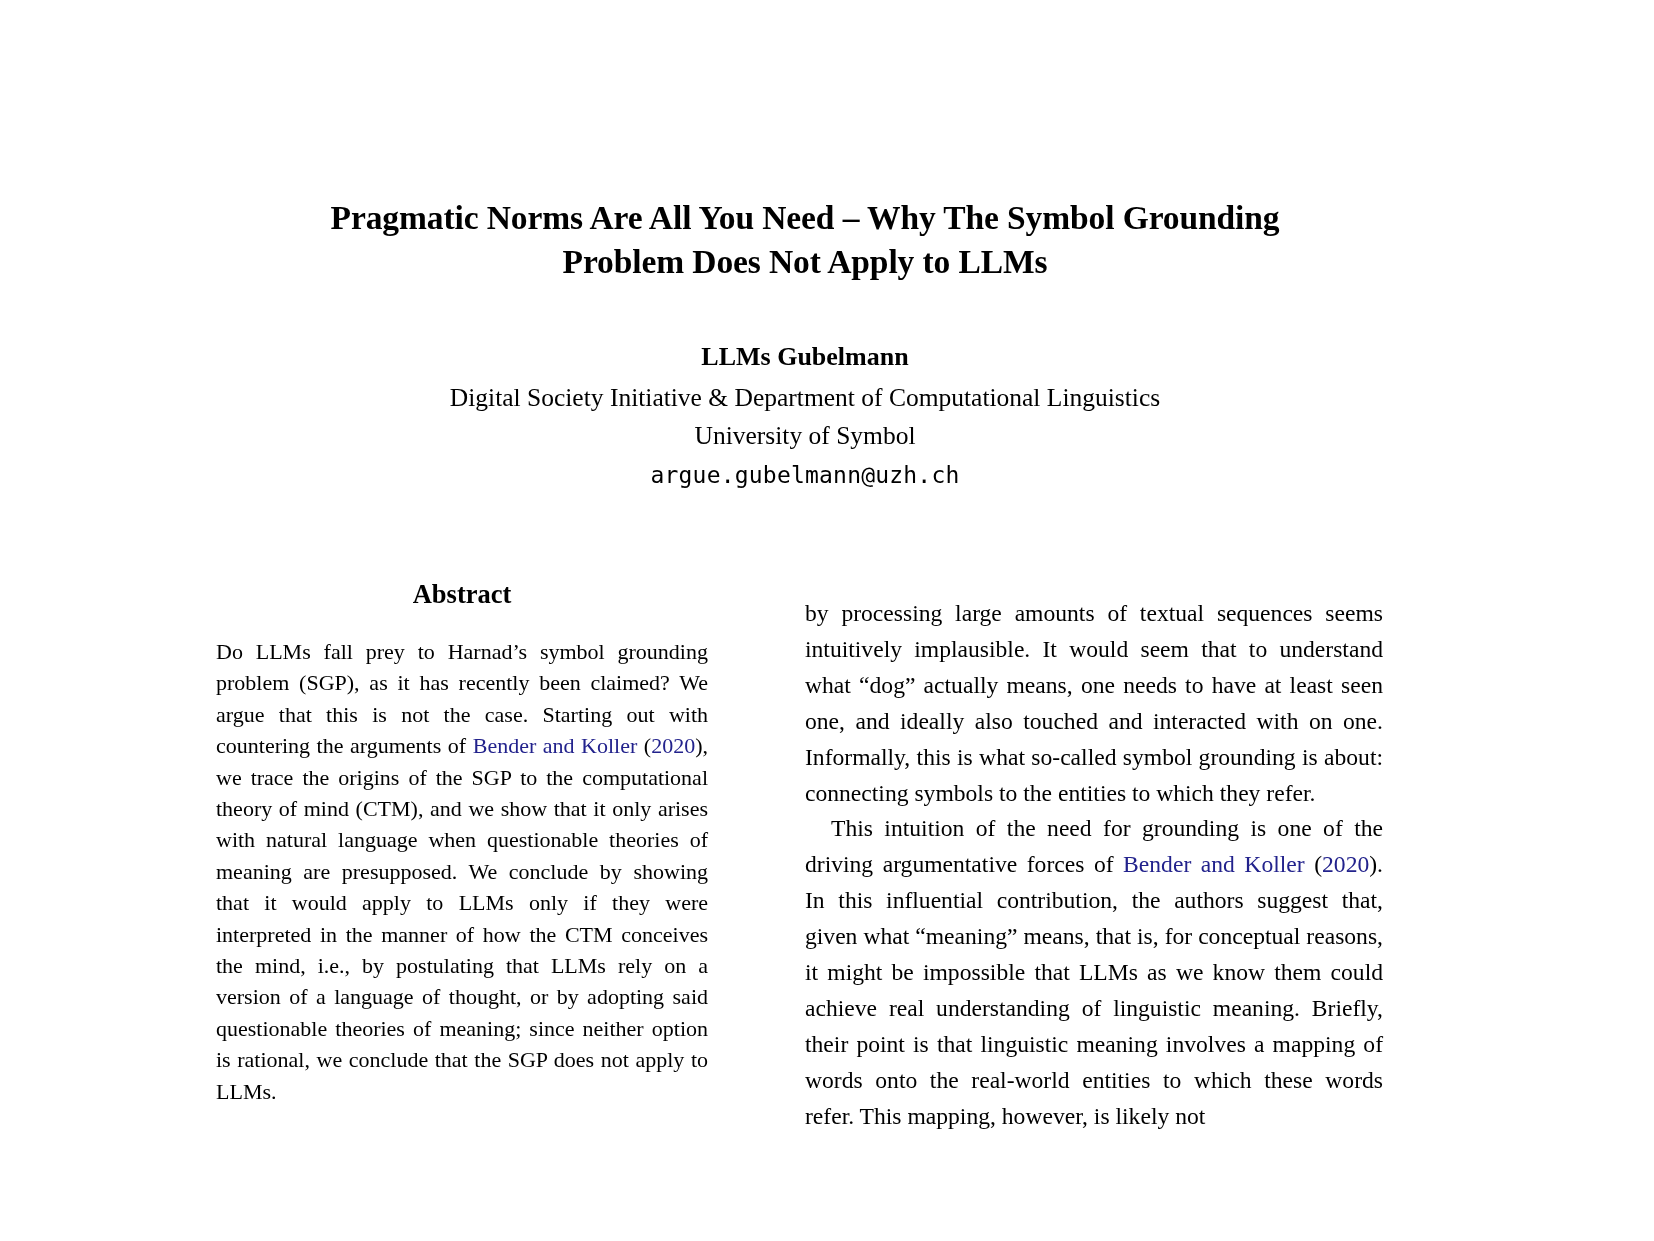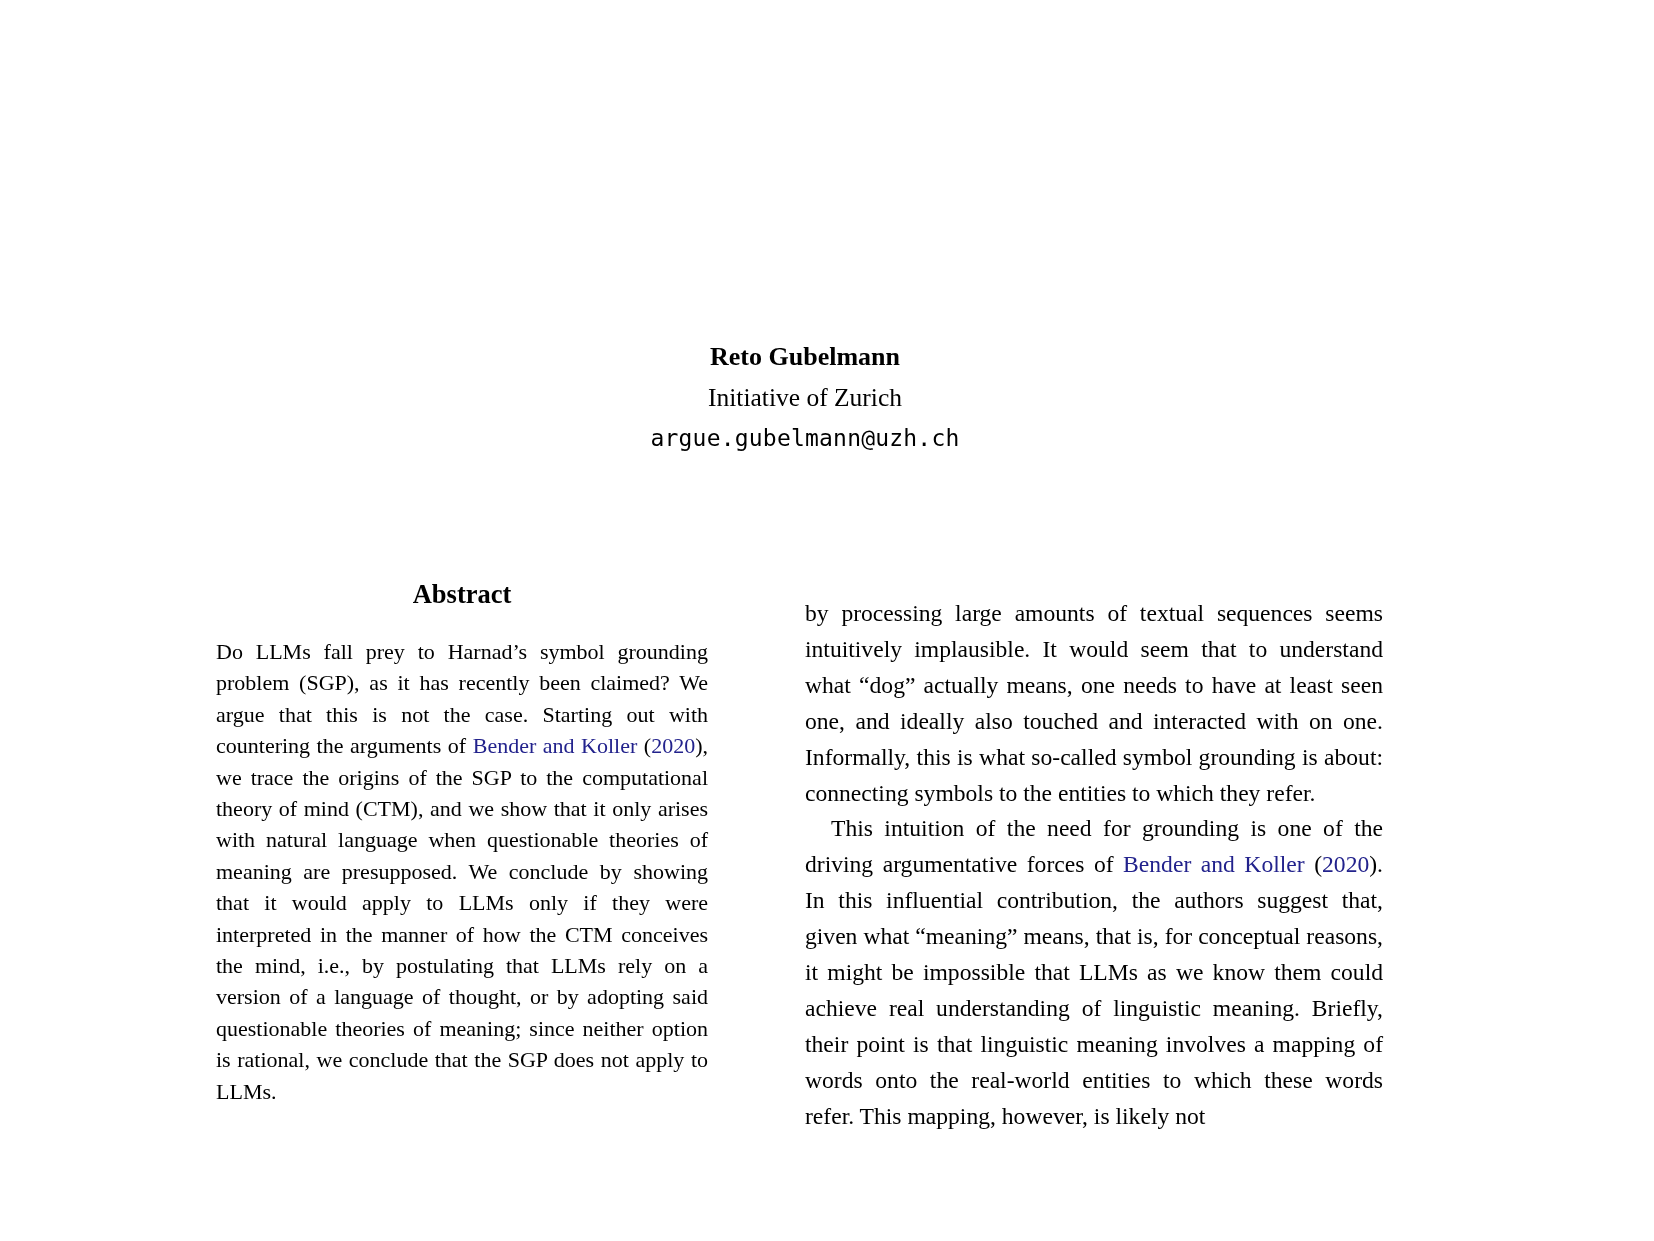--- a/index.html
+++ b/index.html
@@ -128,25 +128,32 @@
   }
   .paren {
     color: #000000;
   }
 </style>
 </head>
 <body style="background: rgb(255, 255, 255); color: rgb(0, 0, 0);">
 
 <div class="page">
 
+  <div class="title-block">
+    <h1 class="paper-title">
+      <span style="display: block;">Pragmatic Norms Are All You Need – Why The Symbol Grounding</span>
+      <span style="display: block;">Problem Does Not Apply to LLMs</span>
+    </h1>
+  </div>
 
   <div class="author-block">
-    <div class="author-name">Reto Gubelmann</div>
+    <div class="author-name">LLMs Gubelmann</div>
     <div class="affiliation">
-      <span class="affiliation-line">Initiative of Zurich</span>
+      <span class="affiliation-line">Digital Society Initiative &amp; Department of Computational Linguistics</span>
+      <span class="affiliation-line">University of Symbol</span>
     </div>
     <div class="author-email">argue.gubelmann@uzh.ch</div>
   </div>
 
   <div class="columns">
 
     <div class="col col-left">
       <h2 class="abstract-heading">Abstract</h2>
       <p class="abstract-body"><span>Do LLMs fall prey to Harnad’s symbol grounding problem (SGP), as it has recently been claimed? We argue that this is not the case. Starting out with countering the arguments of </span><a class="cite-link" href="#" style="color: rgb(34, 34, 140);">Bender and Koller</a><span class="paren"> (</span><a class="cite-link" href="#" style="color: rgb(34, 34, 140);">2020</a><span class="paren">)</span><span>, we trace the origins of the SGP to the computational theory of mind (CTM), and we show that it only arises with natural language when questionable theories of meaning are presupposed. We conclude by showing that it would apply to LLMs only if they were interpreted in the manner of how the CTM conceives the mind, i.e., by postulating that LLMs rely on a version of a language of thought, or by adopting said questionable theories of meaning; since neither option is rational, we conclude that the SGP does not apply to LLMs.</span></p>
     </div>

